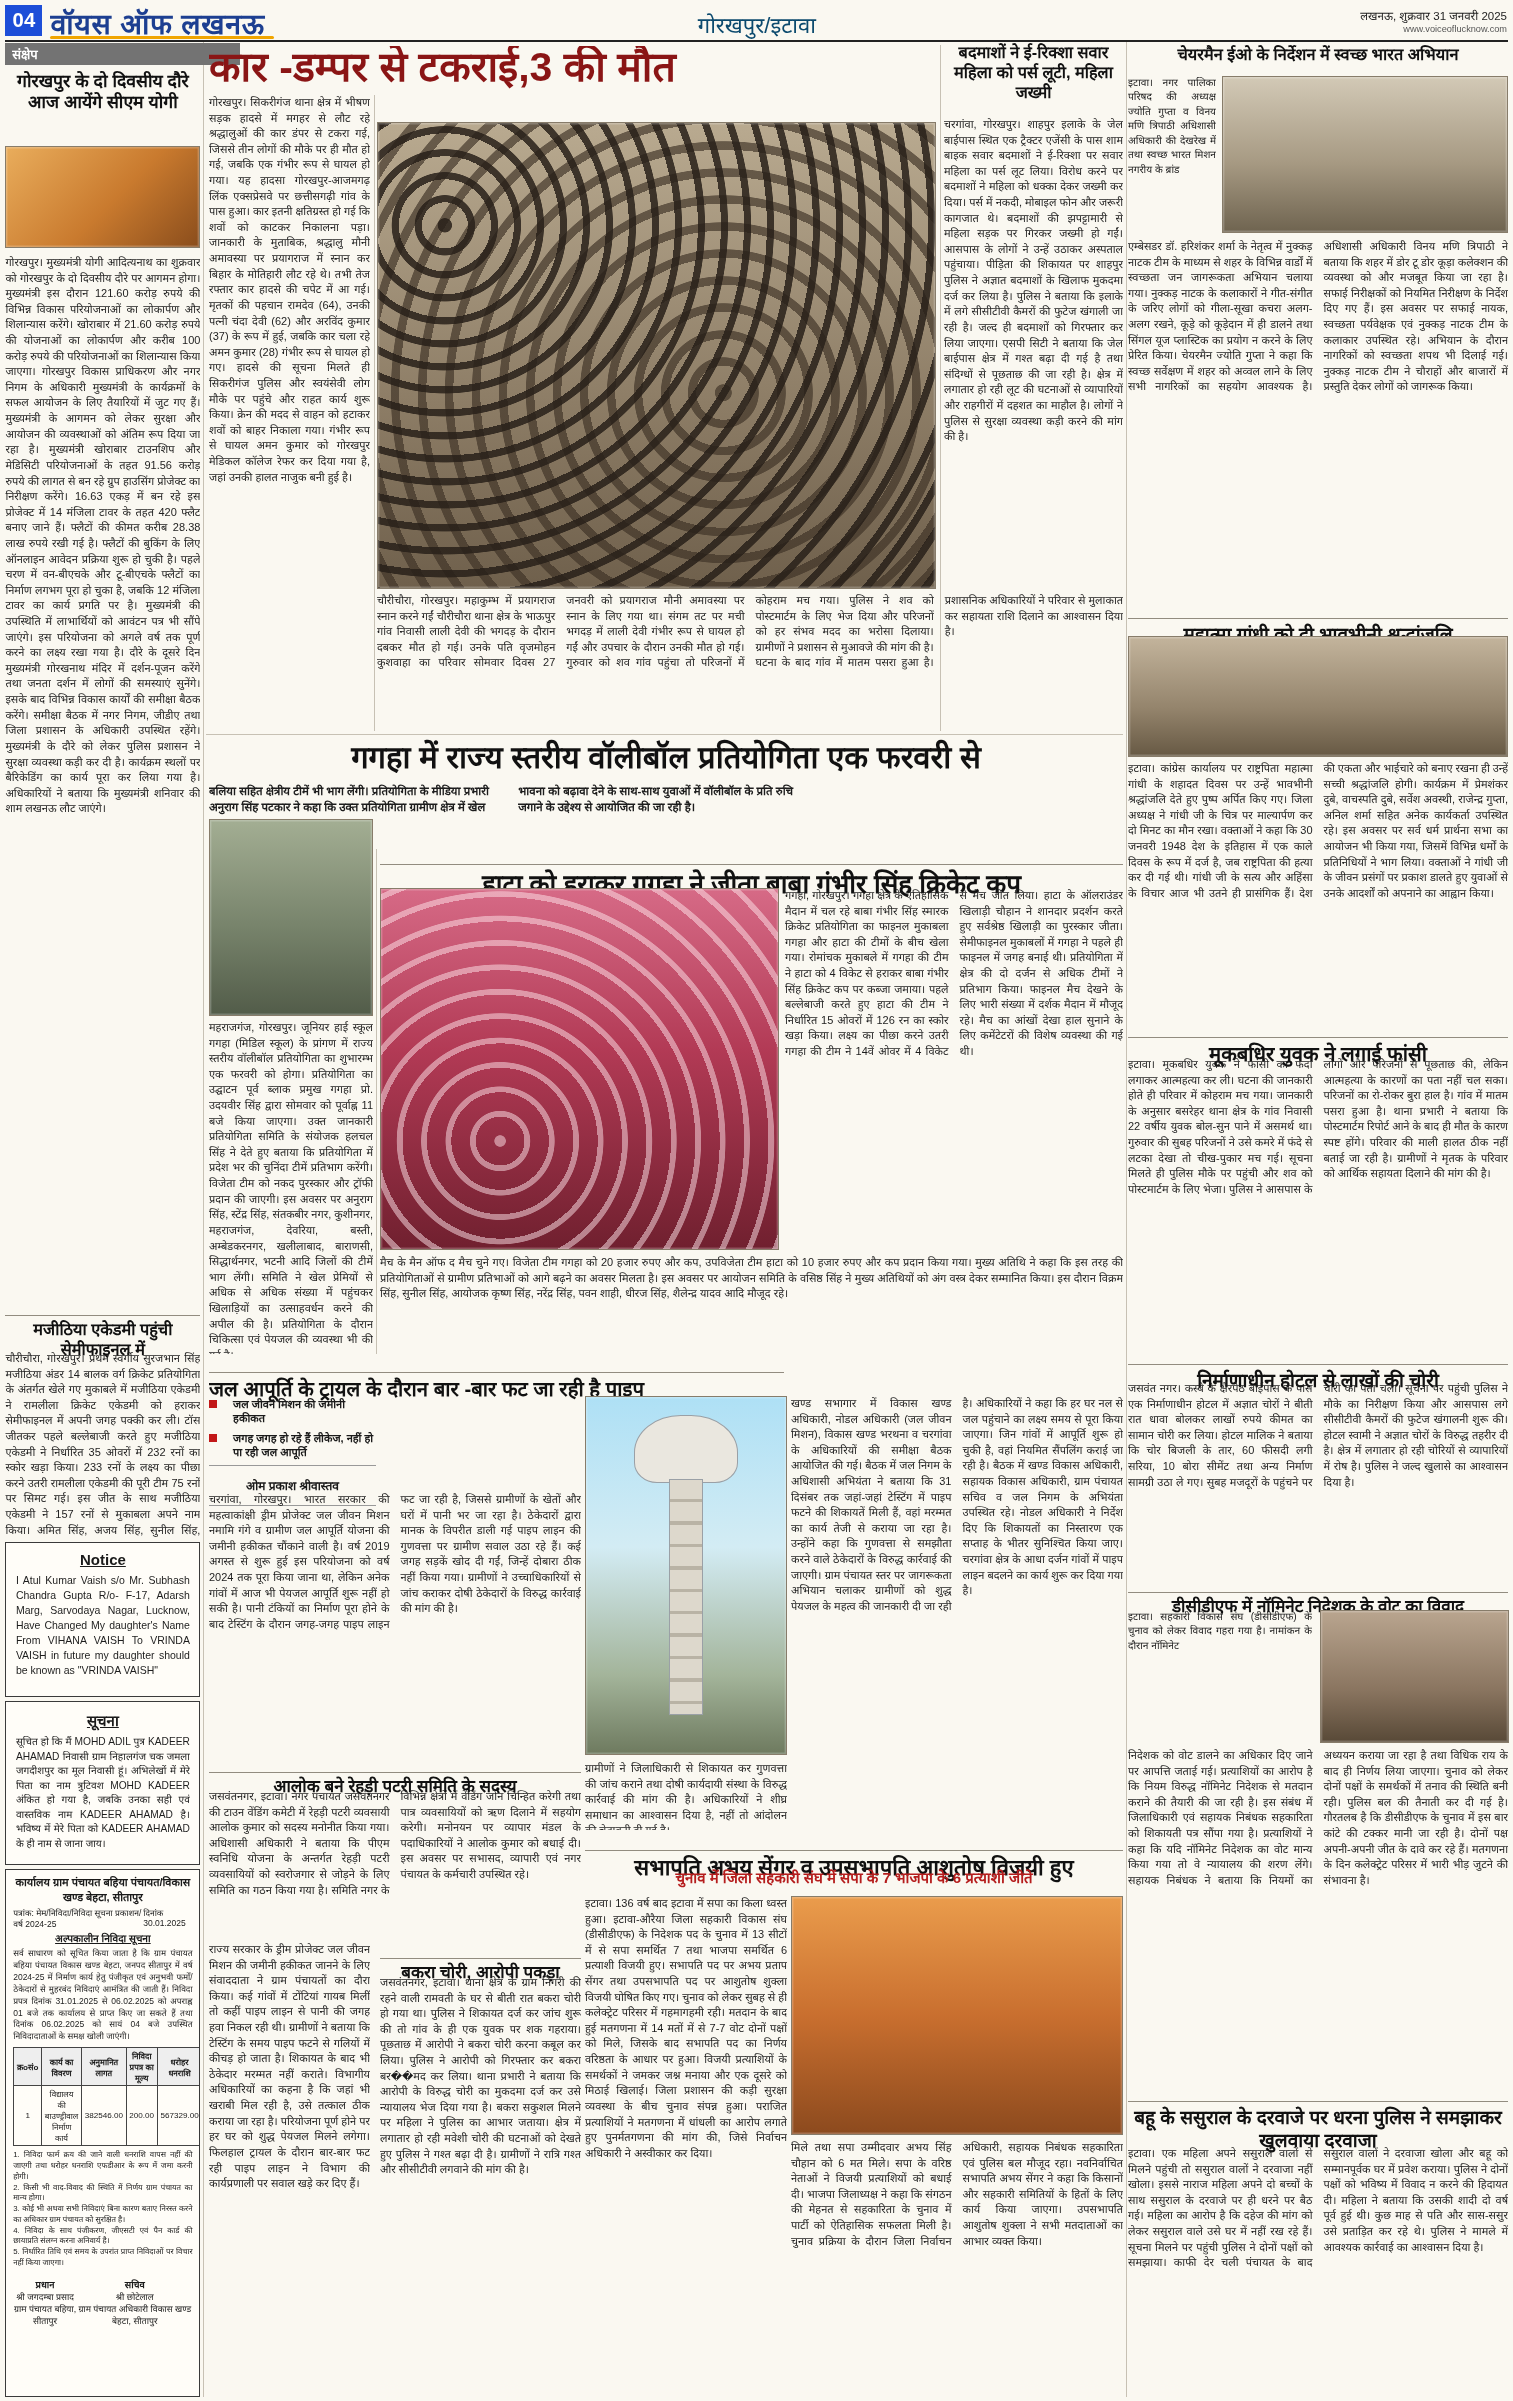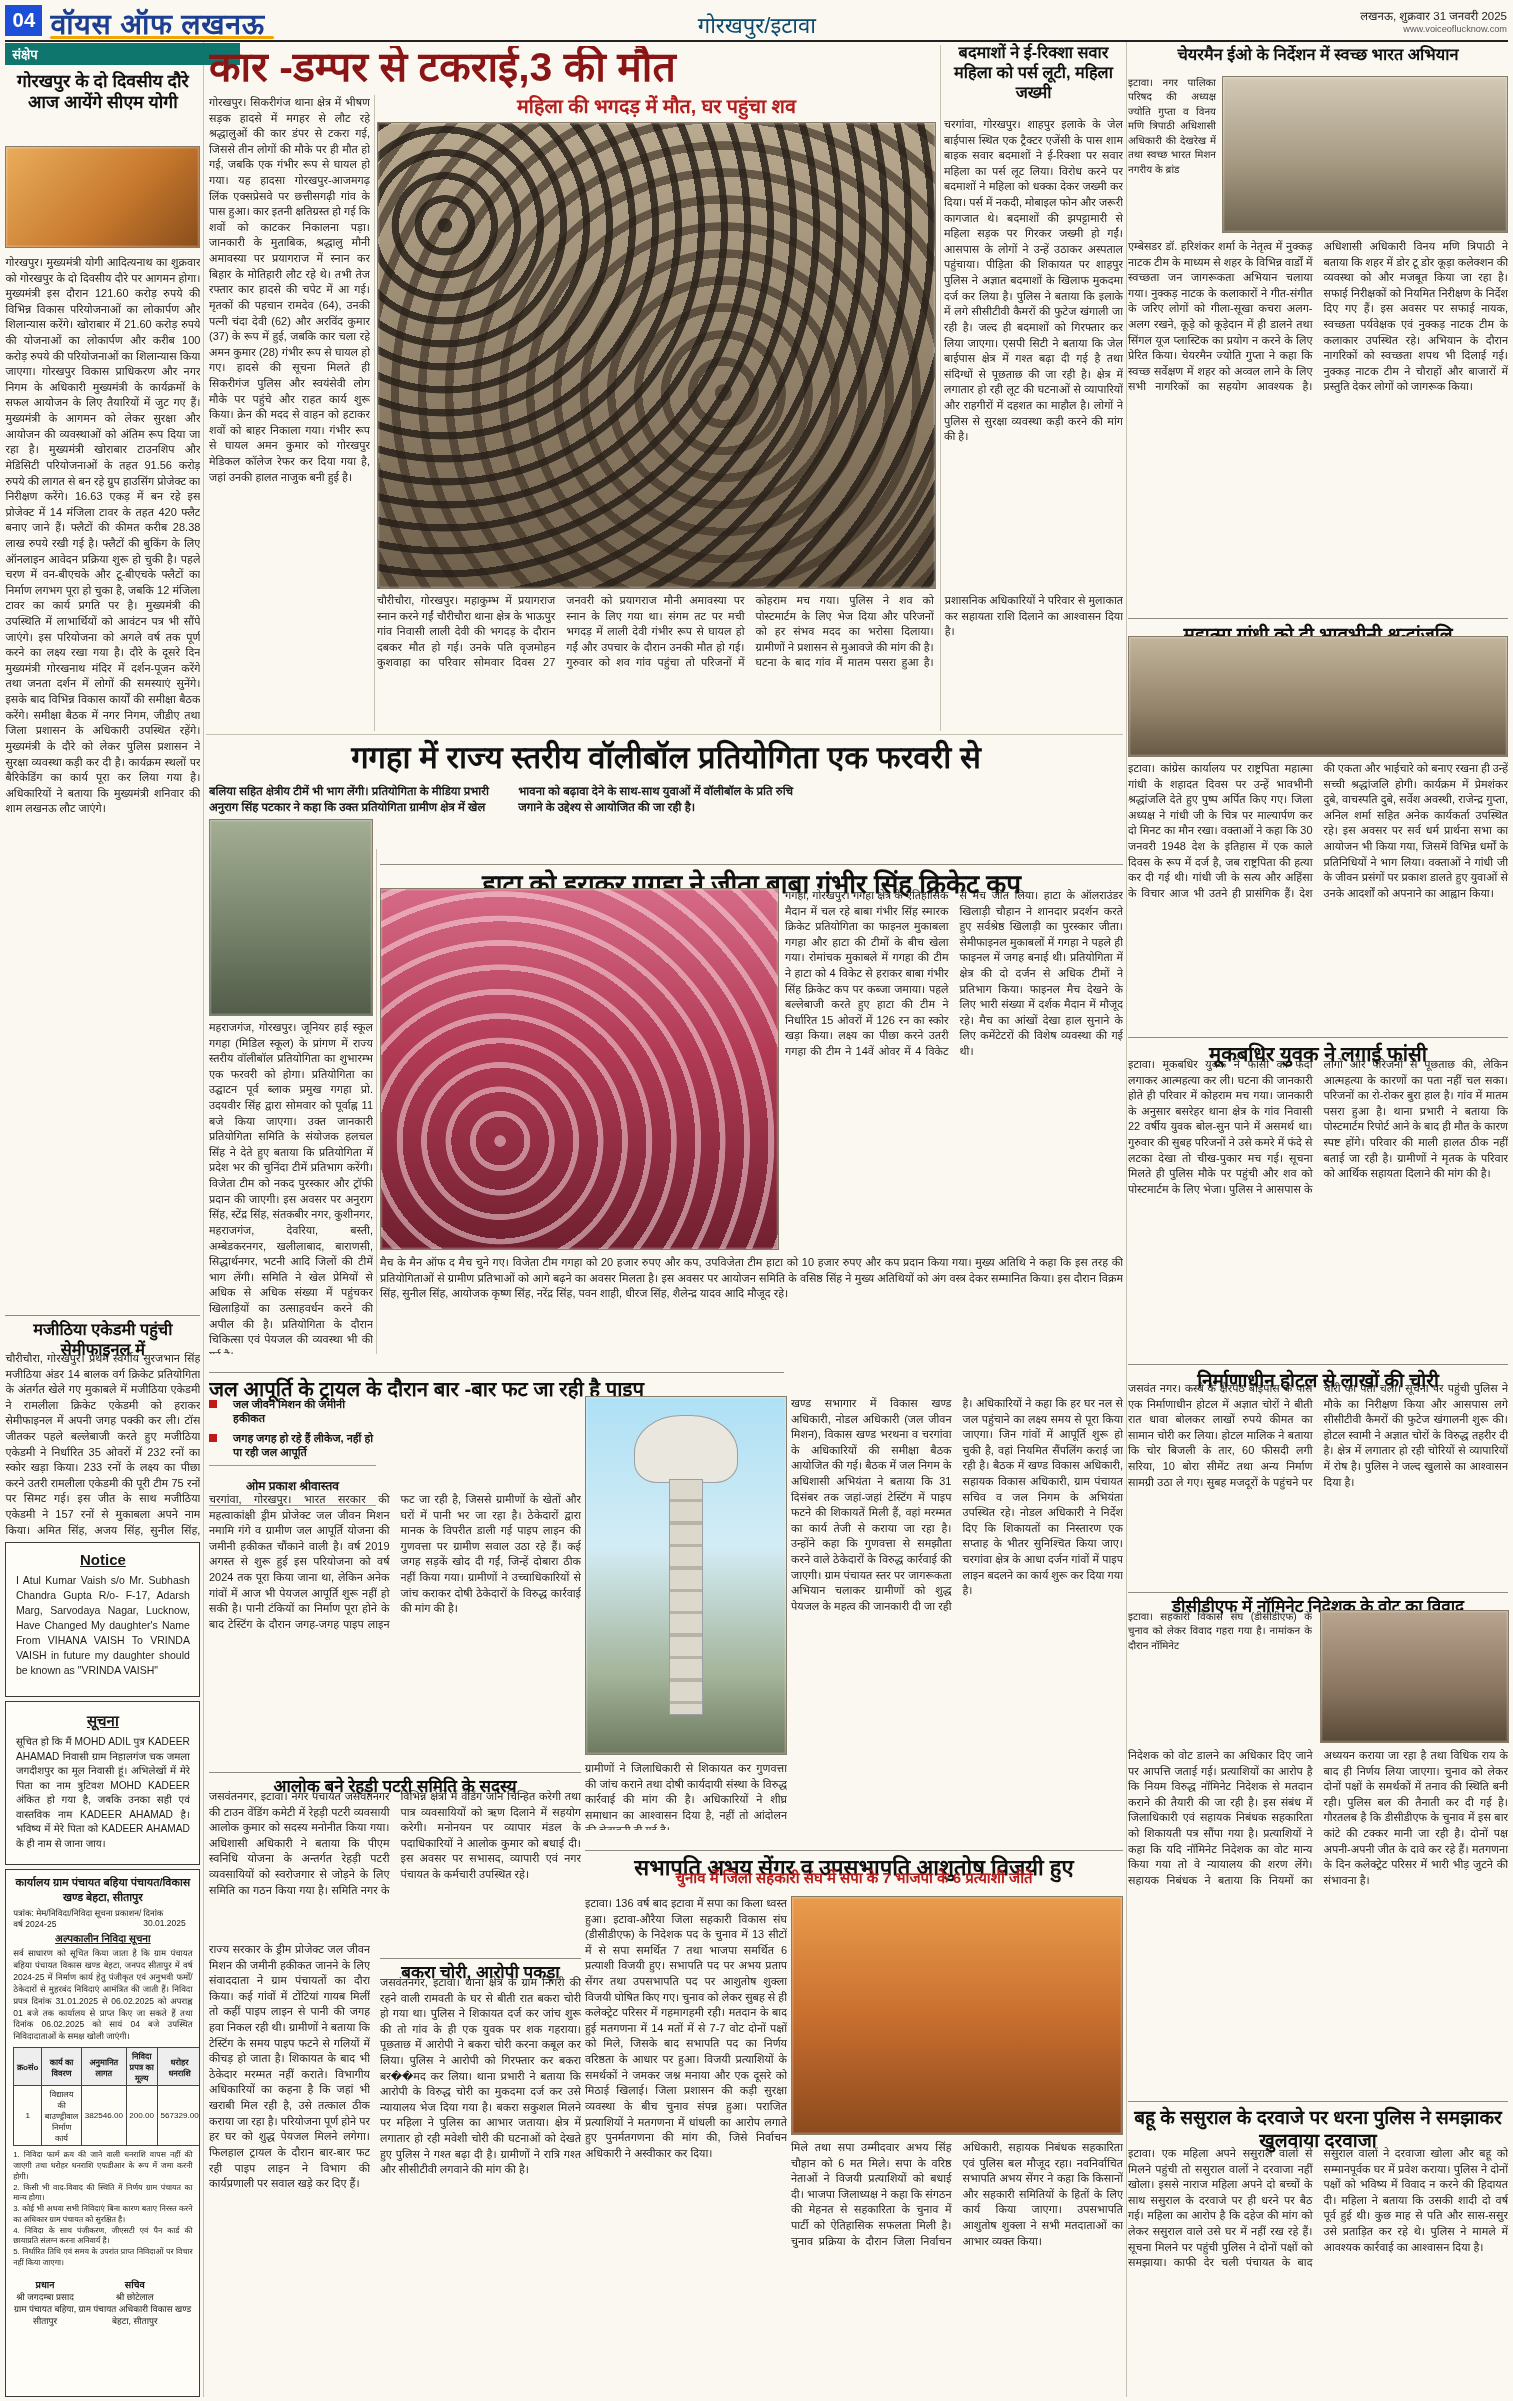--- a/index.html
+++ b/index.html
@@ -75,21 +75,21 @@
     </div>
   </header>
 
   <div class="abs vrule" style="left:203px;top:42px;height:2355px;"></div>
   <div class="abs vrule" style="left:1126px;top:42px;height:2355px;"></div>
   <div class="abs vrule" style="left:374px;top:95px;height:636px;"></div>
   <div class="abs vrule" style="left:940px;top:45px;height:686px;"></div>
   <div class="abs vrule" style="left:376px;top:849px;height:505px;"></div>
   <div class="abs hrule" style="left:206px;top:734px;width:917px;"></div>
 
-  <div class="abs" style="left:5.4px;top:43px;width:235px;height:22px;background:#0f766e;color:#fff;font-weight:700;font-size:13px;display:flex;align-items:center;padding-left:6.8px;">संक्षेप</div>
+  <div class="abs" style="left:5.4px;top:43px;width:235px;height:22px;background:#737373;color:#fff;font-weight:700;font-size:13px;display:flex;align-items:center;padding-left:6.8px;">संक्षेप</div>
 
   <div class="abs headline" style="left:5.4px;top:71px;width:195px;height:73px;font-size:17.6px;">गोरखपुर के दो दिवसीय दौरे आज आयेंगे सीएम योगी</div>
   <div class="abs photo ph-warm" style="left:5.4px;top:146px;width:195px;height:102px;"></div>
   <div class="abs body-text" style="left:5.4px;top:255px;width:195px;height:1042px;">गोरखपुर। मुख्यमंत्री योगी आदित्यनाथ का शुक्रवार को गोरखपुर के दो दिवसीय दौरे पर आगमन होगा। मुख्यमंत्री इस दौरान 121.60 करोड़ रुपये की विभिन्न विकास परियोजनाओं का लोकार्पण और शिलान्यास करेंगे। खोराबार में 21.60 करोड़ रुपये की योजनाओं का लोकार्पण और करीब 100 करोड़ रुपये की परियोजनाओं का शिलान्यास किया जाएगा। गोरखपुर विकास प्राधिकरण और नगर निगम के अधिकारी मुख्यमंत्री के कार्यक्रमों के सफल आयोजन के लिए तैयारियों में जुट गए हैं। मुख्यमंत्री के आगमन को लेकर सुरक्षा और आयोजन की व्यवस्थाओं को अंतिम रूप दिया जा रहा है। मुख्यमंत्री खोराबार टाउनशिप और मेडिसिटी परियोजनाओं के तहत 91.56 करोड़ रुपये की लागत से बन रहे ग्रुप हाउसिंग प्रोजेक्ट का निरीक्षण करेंगे। 16.63 एकड़ में बन रहे इस प्रोजेक्ट में 14 मंजिला टावर के तहत 420 फ्लैट बनाए जाने हैं। फ्लैटों की कीमत करीब 28.38 लाख रुपये रखी गई है। फ्लैटों की बुकिंग के लिए ऑनलाइन आवेदन प्रक्रिया शुरू हो चुकी है। पहले चरण में वन-बीएचके और टू-बीएचके फ्लैटों का निर्माण लगभग पूरा हो चुका है, जबकि 12 मंजिला टावर का कार्य प्रगति पर है। मुख्यमंत्री की उपस्थिति में लाभार्थियों को आवंटन पत्र भी सौंपे जाएंगे। इस परियोजना को अगले वर्ष तक पूर्ण करने का लक्ष्य रखा गया है। दौरे के दूसरे दिन मुख्यमंत्री गोरखनाथ मंदिर में दर्शन-पूजन करेंगे तथा जनता दर्शन में लोगों की समस्याएं सुनेंगे। इसके बाद विभिन्न विकास कार्यों की समीक्षा बैठक करेंगे। समीक्षा बैठक में नगर निगम, जीडीए तथा जिला प्रशासन के अधिकारी उपस्थित रहेंगे। मुख्यमंत्री के दौरे को लेकर पुलिस प्रशासन ने सुरक्षा व्यवस्था कड़ी कर दी है। कार्यक्रम स्थलों पर बैरिकेडिंग का कार्य पूरा कर लिया गया है। अधिकारियों ने बताया कि मुख्यमंत्री शनिवार की शाम लखनऊ लौट जाएंगे।</div>
 
   <div class="abs headline bt" style="left:5.4px;top:1299px;width:195px;height:49px;font-size:16.3px;">मजीठिया एकेडमी पहुंची सेमीफाइनल में</div>
   <div class="abs body-text" style="left:5.4px;top:1351px;width:195px;height:187px;">चौरीचौरा, गोरखपुर। प्रथम स्वर्गीय सुरजभान सिंह मजीठिया अंडर 14 बालक वर्ग क्रिकेट प्रतियोगिता के अंतर्गत खेले गए मुकाबले में मजीठिया एकेडमी ने रामलीला क्रिकेट एकेडमी को हराकर सेमीफाइनल में अपनी जगह पक्की कर ली। टॉस जीतकर पहले बल्लेबाजी करते हुए मजीठिया एकेडमी ने निर्धारित 35 ओवरों में 232 रनों का स्कोर खड़ा किया। 233 रनों के लक्ष्य का पीछा करने उतरी रामलीला एकेडमी की पूरी टीम 75 रनों पर सिमट गई। इस जीत के साथ मजीठिया एकेडमी ने 157 रनों से मुकाबला अपने नाम किया। अमित सिंह, अजय सिंह, सुनील सिंह, अतुल सिंह और ध्रुव चौहान ने शानदार प्रदर्शन किया।</div>
 
   <div class="abs box" style="left:5.4px;top:1542px;width:195px;height:155px;">
     <div class="box-title">Notice</div>
@@ -148,21 +148,20 @@
         <span>ग्राम पंचायत अधिकारी विकास खण्ड बेहटा, सीतापुर</span>
       </div>
     </div>
   </div>
 
   <div class="abs headline left darkred" style="left:209px;top:46px;width:724px;height:45px;font-size:41px;line-height:1.05;">कार -डम्पर से टकराई,3 की मौत</div>
 
   <div class="abs headline" style="left:944px;top:43px;width:179px;height:71px;font-size:16.3px;">बदमाशों ने ई-रिक्शा सवार महिला को पर्स लूटी, महिला जख्मी</div>
   <div class="abs body-text" style="left:944px;top:117px;width:179px;height:471px;">चरगांवा, गोरखपुर। शाहपुर इलाके के जेल बाईपास स्थित एक ट्रैक्टर एजेंसी के पास शाम बाइक सवार बदमाशों ने ई-रिक्शा पर सवार महिला का पर्स लूट लिया। विरोध करने पर बदमाशों ने महिला को धक्का देकर जख्मी कर दिया। पर्स में नकदी, मोबाइल फोन और जरूरी कागजात थे। बदमाशों की झपट्टामारी से महिला सड़क पर गिरकर जख्मी हो गईं। आसपास के लोगों ने उन्हें उठाकर अस्पताल पहुंचाया। पीड़िता की शिकायत पर शाहपुर पुलिस ने अज्ञात बदमाशों के खिलाफ मुकदमा दर्ज कर लिया है। पुलिस ने बताया कि इलाके में लगे सीसीटीवी कैमरों की फुटेज खंगाली जा रही है। जल्द ही बदमाशों को गिरफ्तार कर लिया जाएगा। एसपी सिटी ने बताया कि जेल बाईपास क्षेत्र में गश्त बढ़ा दी गई है तथा संदिग्धों से पूछताछ की जा रही है। क्षेत्र में लगातार हो रही लूट की घटनाओं से व्यापारियों और राहगीरों में दहशत का माहौल है। लोगों ने पुलिस से सुरक्षा व्यवस्था कड़ी करने की मांग की है।</div>
 
-  <div class="abs headline red" style="left:377px;top:94px;width:559px;height:26px;font-size:19.7px;">महिला की भगदड़ में मौत, घर पहुंचा शव</div>
   <div class="abs photo ph-crowd" style="left:377px;top:122px;width:559px;height:467px;"></div>
   <div class="abs body-text" style="left:209px;top:95px;width:161px;height:636px;">गोरखपुर। सिकरीगंज थाना क्षेत्र में भीषण सड़क हादसे में मगहर से लौट रहे श्रद्धालुओं की कार डंपर से टकरा गई, जिससे तीन लोगों की मौके पर ही मौत हो गई, जबकि एक गंभीर रूप से घायल हो गया। यह हादसा गोरखपुर-आजमगढ़ लिंक एक्सप्रेसवे पर छत्तीसगढ़ी गांव के पास हुआ। कार इतनी क्षतिग्रस्त हो गई कि शवों को काटकर निकालना पड़ा। जानकारी के मुताबिक, श्रद्धालु मौनी अमावस्या पर प्रयागराज में स्नान कर बिहार के मोतिहारी लौट रहे थे। तभी तेज रफ्तार कार हादसे की चपेट में आ गई। मृतकों की पहचान रामदेव (64), उनकी पत्नी चंदा देवी (62) और अरविंद कुमार (37) के रूप में हुई, जबकि कार चला रहे अमन कुमार (28) गंभीर रूप से घायल हो गए। हादसे की सूचना मिलते ही सिकरीगंज पुलिस और स्वयंसेवी लोग मौके पर पहुंचे और राहत कार्य शुरू किया। क्रेन की मदद से वाहन को हटाकर शवों को बाहर निकाला गया। गंभीर रूप से घायल अमन कुमार को गोरखपुर मेडिकल कॉलेज रेफर कर दिया गया है, जहां उनकी हालत नाजुक बनी हुई है।</div>
   <div class="abs body-text c4" style="left:377px;top:593px;width:746px;height:138px;">चौरीचौरा, गोरखपुर। महाकुम्भ में प्रयागराज स्नान करने गईं चौरीचौरा थाना क्षेत्र के भाऊपुर गांव निवासी लाली देवी की भगदड़ के दौरान दबकर मौत हो गई। उनके पति वृजमोहन कुशवाहा का परिवार सोमवार दिवस 27 जनवरी को प्रयागराज मौनी अमावस्या पर स्नान के लिए गया था। संगम तट पर मची भगदड़ में लाली देवी गंभीर रूप से घायल हो गईं और उपचार के दौरान उनकी मौत हो गई। गुरुवार को शव गांव पहुंचा तो परिजनों में कोहराम मच गया। पुलिस ने शव को पोस्टमार्टम के लिए भेज दिया और परिजनों को हर संभव मदद का भरोसा दिलाया। ग्रामीणों ने प्रशासन से मुआवजे की मांग की है। घटना के बाद गांव में मातम पसरा हुआ है। प्रशासनिक अधिकारियों ने परिवार से मुलाकात कर सहायता राशि दिलाने का आश्वासन दिया है।</div>
 
   <div class="abs headline" style="left:209px;top:739px;width:914px;height:39px;font-size:31px;">गगहा में राज्य स्तरीय वॉलीबॉल प्रतियोगिता एक फरवरी से</div>
   <div class="abs body-text c3" style="left:209px;top:783px;width:914px;height:33px;font-weight:700;font-size:11.5px;text-align:left;">बलिया सहित क्षेत्रीय टीमें भी भाग लेंगी। प्रतियोगिता के मीडिया प्रभारी अनुराग सिंह पटकार ने कहा कि उक्त प्रतियोगिता ग्रामीण क्षेत्र में खेल भावना को बढ़ावा देने के साथ-साथ युवाओं में वॉलीबॉल के प्रति रुचि जगाने के उद्देश्य से आयोजित की जा रही है।</div>
   <div class="abs photo ph-portrait" style="left:209px;top:819px;width:164px;height:197px;"></div>
   <div class="abs body-text" style="left:209px;top:1020px;width:164px;height:334px;">महराजगंज, गोरखपुर। जूनियर हाई स्कूल गगहा (मिडिल स्कूल) के प्रांगण में राज्य स्तरीय वॉलीबॉल प्रतियोगिता का शुभारम्भ एक फरवरी को होगा। प्रतियोगिता का उद्घाटन पूर्व ब्लाक प्रमुख गगहा प्रो. उदयवीर सिंह द्वारा सोमवार को पूर्वाह्न 11 बजे किया जाएगा। उक्त जानकारी प्रतियोगिता समिति के संयोजक हलचल सिंह ने देते हुए बताया कि प्रतियोगिता में प्रदेश भर की चुनिंदा टीमें प्रतिभाग करेंगी। विजेता टीम को नकद पुरस्कार और ट्रॉफी प्रदान की जाएगी। इस अवसर पर अनुराग सिंह, स्टेंद्र सिंह, संतकबीर नगर, कुशीनगर, महराजगंज, देवरिया, बस्ती, अम्बेडकरनगर, खलीलाबाद, बाराणसी, सिद्धार्थनगर, भटनी आदि जिलों की टीमें भाग लेंगी। समिति ने खेल प्रेमियों से अधिक से अधिक संख्या में पहुंचकर खिलाड़ियों का उत्साहवर्धन करने की अपील की है। प्रतियोगिता के दौरान चिकित्सा एवं पेयजल की व्यवस्था भी की गई है।</div>
 
   <div class="abs headline bt" style="left:380px;top:848px;width:743px;height:38px;font-size:26px;">हाटा को हराकर गगहा ने जीता बाबा गंभीर सिंह क्रिकेट कप</div>

